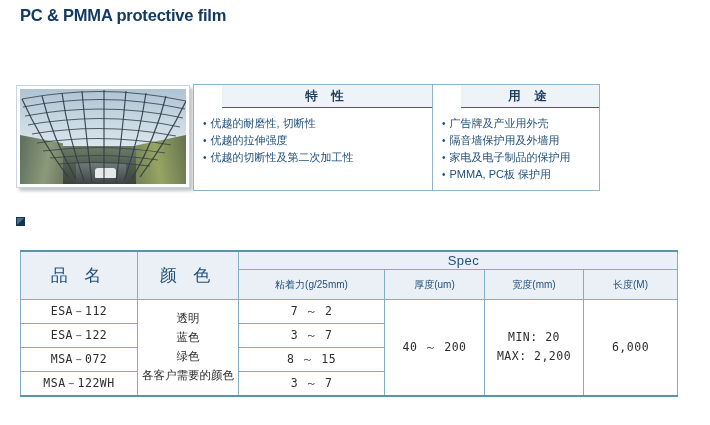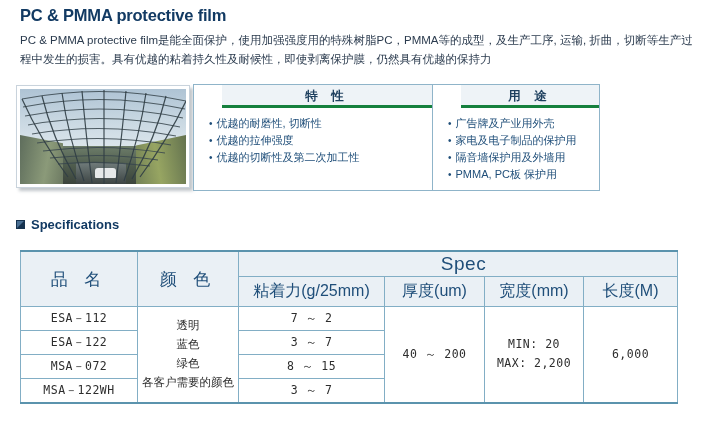--- a/index.html
+++ b/index.html
@@ -83,31 +83,31 @@
   .infobox {
     position: absolute;
     border: 1px solid #8fb4c9;
     background: #ffffff;
   }
   .infobox.features { left: 193px; top: 84px; width: 240px; height: 107px; }
   .infobox.uses     { left: 432px; top: 84px; width: 168px; height: 107px; }
   .infobox .ib-head {
     height: 23px;
     background: #eef3f7;
-    border-bottom: 3px solid #15803d;
+    border-bottom: 1px solid #15803d;
     text-align: center;
     font-size: 12.5px;
     font-weight: bold;
     color: #1d3f5e;
     letter-spacing: 5px;
     line-height: 23px;
     margin-left: 28px;
   }
   .infobox ul {
-    margin: 0; padding: 7px 0 0 15px;
+    margin: 0; padding: 7px 0 0 9px;
     list-style: none;
   }
   .infobox li {
     font-size: 11px;
     line-height: 17px;
     color: #1f4e79;
     white-space: nowrap;
   }
   .infobox li::before {
     content: "\2022";
@@ -144,29 +144,29 @@
   }
   .spec-table th, .spec-table td {
     border: 1px solid #82aec5;
     text-align: center;
     vertical-align: middle;
     color: #25435e;
   }
   .spec-table thead th {
     background: #eaf0f5;
     font-weight: normal;
-    font-size: 16px;
+    font-size: 10px;
     color: #1f4e79;
   }
   .spec-table thead th.wide-label {
     letter-spacing: 6px;
     font-size: 17px;
   }
   .spec-table thead th.spec-span {
-    font-size: 19px;
+    font-size: 13px;
     letter-spacing: 0.5px;
     padding-left: 12px;
   }
   .spec-table tbody td {
     background: #ffffff;
     font-size: 11.5px;
     color: #2d2d2d;
     font-family: "DejaVu Sans Mono", "Liberation Mono", monospace;
     letter-spacing: 0.5px;
   }
@@ -184,21 +184,20 @@
   .spec-table thead tr:first-child th { border-top: none; }
   .spec-table tbody tr:last-child td { border-bottom: none; }
 </style>
 </head>
 <body>
 
 <div id="page">
 
   <div class="page-title">PC &amp; PMMA protective film</div>
 
-  <div class="page-desc">PC &amp; PMMA protective film是能全面保护，使用加强强度用的特殊树脂PC，PMMA等的成型，及生产工序, 运输, 折曲，切断等生产过程中发生的损害。具有优越的粘着持久性及耐候性，即使剥离保护膜，仍然具有优越的保持力</div>
 
   <div class="photo-wrap">
     <div class="photo">
       <div class="sky"></div>
       <div class="ground"></div>
       <div class="wall-l"></div>
       <div class="wall-r"></div>
       <div class="road"></div>
       <div class="vehicle"></div>
       <svg width="168" height="97" viewBox="0 0 168 97">
@@ -234,29 +233,28 @@
       <li>优越的耐磨性, 切断性</li>
       <li>优越的拉伸强度</li>
       <li>优越的切断性及第二次加工性</li>
     </ul>
   </div>
 
   <div class="infobox uses">
     <div class="ib-head">用 途</div>
     <ul>
       <li>广告牌及产业用外壳</li>
+      <li>隔音墙保护用及外墙用</li>
       <li>家电及电子制品的保护用</li>
-      <li>隔音墙保护用及外墙用</li>
       <li>PMMA, PC板 保护用</li>
     </ul>
   </div>
 
   <div class="spec-head">
     <span class="spec-icon"></span>
-    <span class="spec-title">Specifications</span>
   </div>
 
   <table class="spec-table">
     <colgroup>
       <col style="width:117px">
       <col style="width:101px">
       <col style="width:146px">
       <col style="width:100px">
       <col style="width:99px">
       <col style="width:94px">

